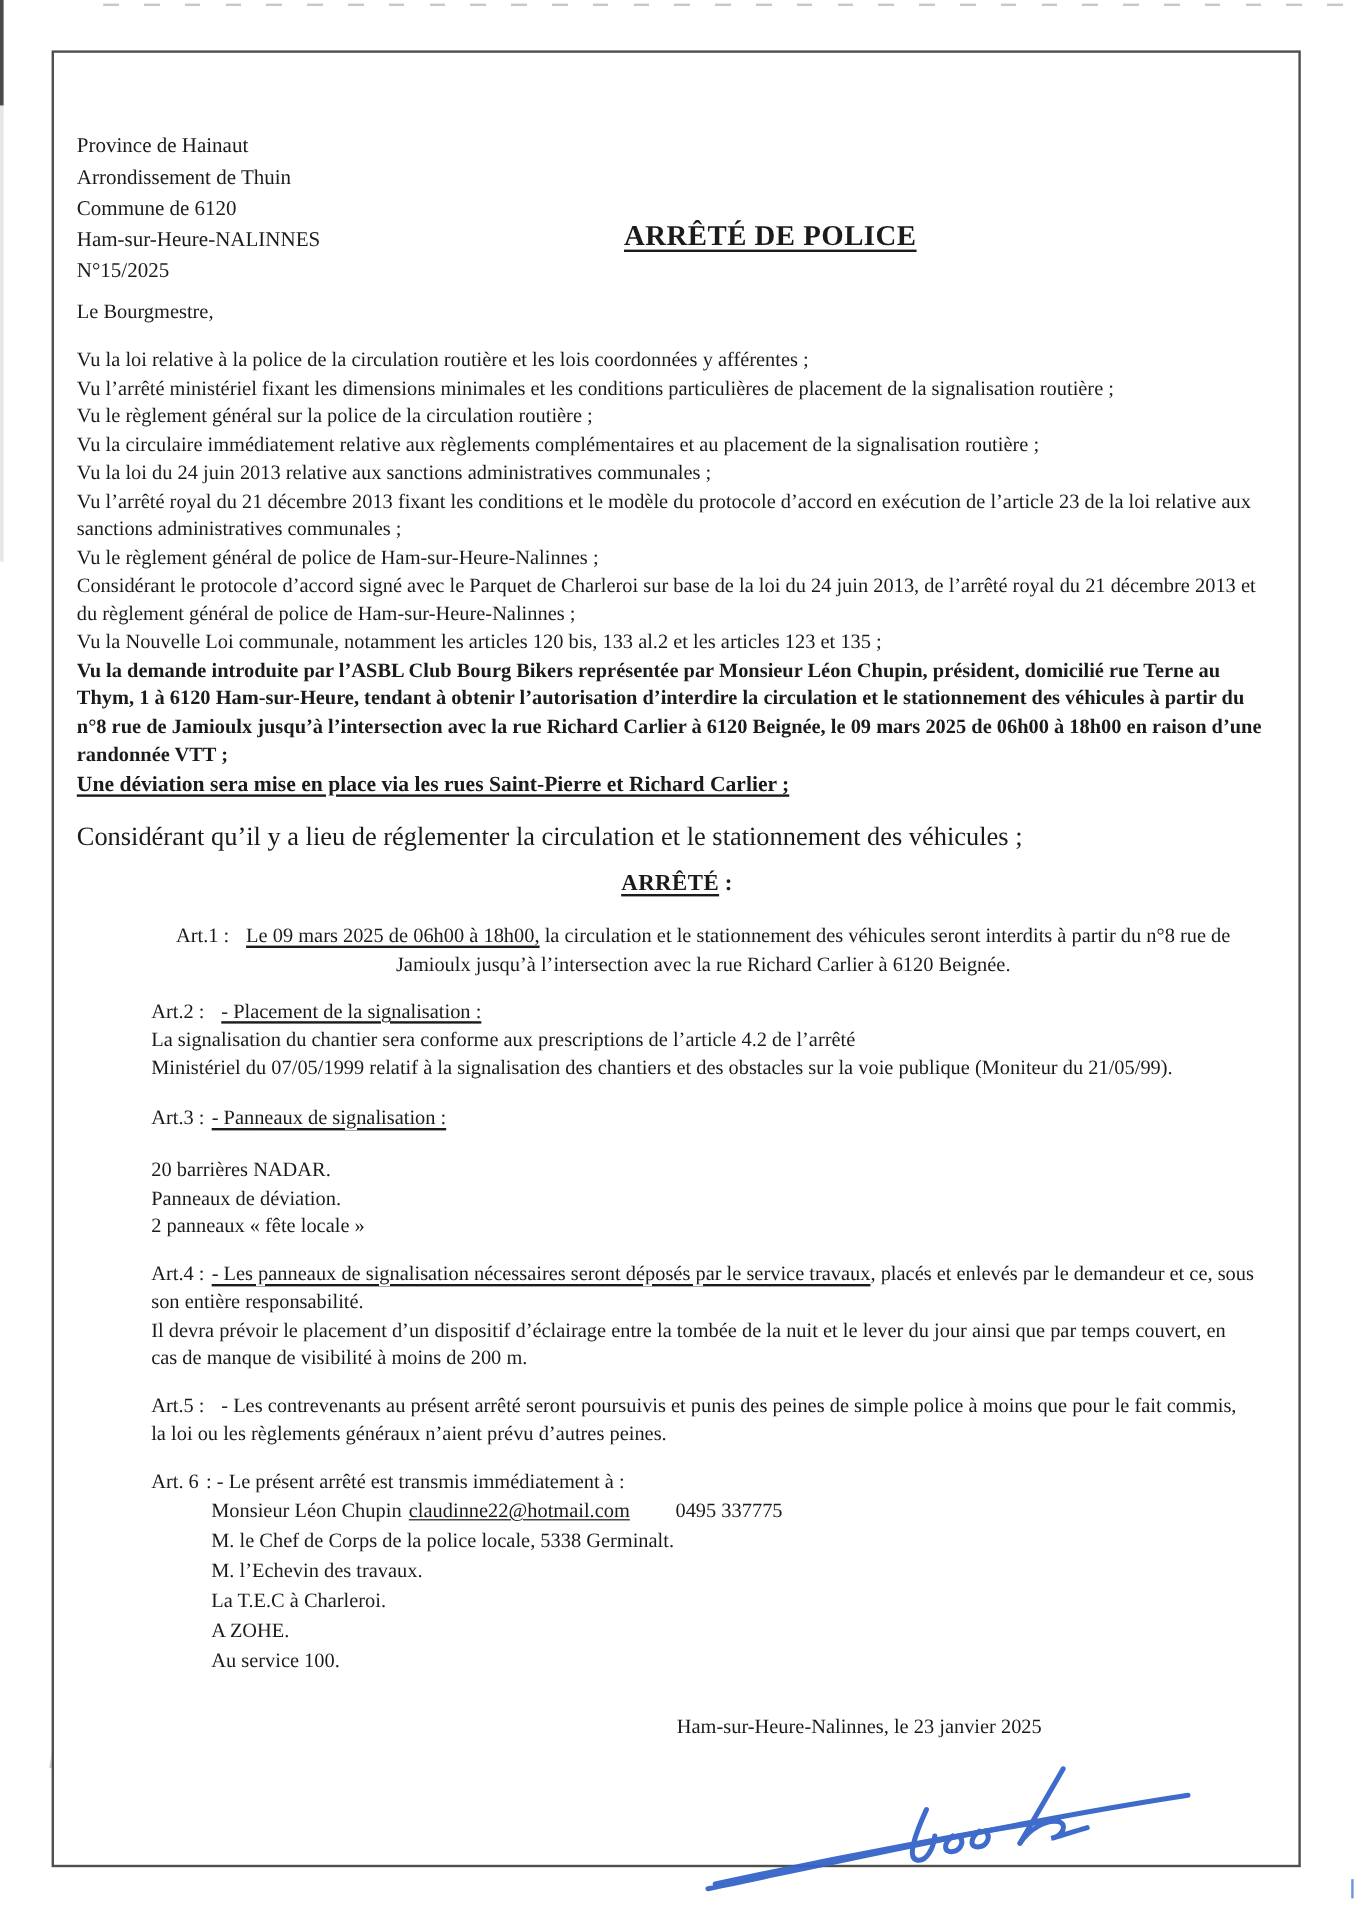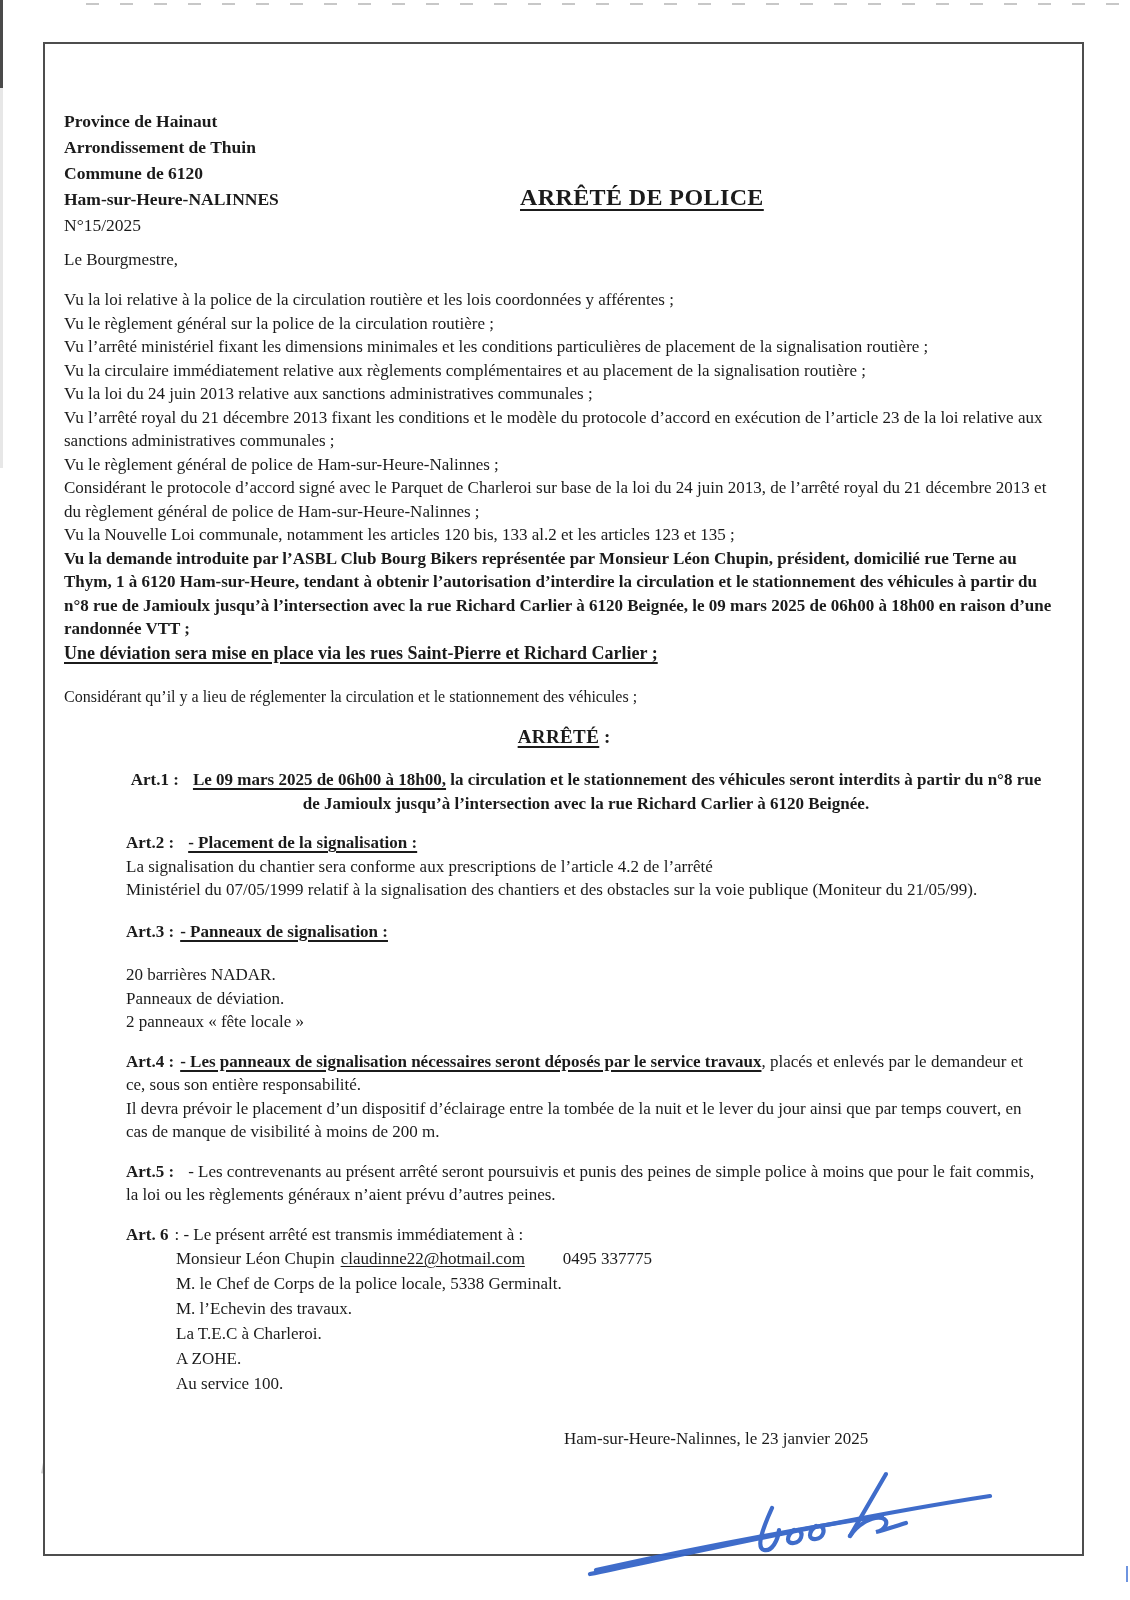--- a/index.html
+++ b/index.html
@@ -19,35 +19,35 @@
   .edge-blue{position:absolute;right:2px;top:1566px;width:2px;height:16px;background:#4a79d8;opacity:.8;}
 
   
   .frame{
     position:absolute;left:43px;top:42px;width:1041px;height:1514px;background:#fff;
     border:2px solid #4e4e4e;box-sizing:border-box;
     padding:64px 18px 0 19px;
     font-size:17px;line-height:23.5px;
   }
   p{margin:0;}
-  .b{font-weight:bold;}
+  .b{font-weight:normal;}
   .u2{text-decoration:underline;text-decoration-thickness:2px;text-underline-offset:3px;}
 
   .doc-header{position:relative;margin-bottom:10px;}
   .doc-header p{line-height:26px;font-size:17.5px;}
   .doc-title{
     position:absolute;left:456px;top:78px;font-weight:bold;font-size:24px;letter-spacing:.4px;
     text-decoration:underline;text-decoration-thickness:2px;text-underline-offset:4px;
   }
   .salutation{margin-bottom:16px;line-height:24px;}
   .preamble p{margin:0;}
   .request{font-weight:bold;}
   .deviation{font-weight:bold;font-size:18px;line-height:25px;
     text-decoration:underline;text-decoration-thickness:2px;text-underline-offset:3px;}
-  .considering{margin-top:18px;font-size:16px;line-height:25px;}
+  .considering{margin-top:18px;font-size:22px;line-height:25px;}
   .decree-heading{margin:16px 0 10px;text-align:center;font-weight:bold;font-size:19px;}
   .decree-heading .u2{letter-spacing:.4px;text-align:right;}
 
   .art{margin:14px 18px 0 62px;}
   .art.first{margin-top:20px;text-align:center;}
   .gap-sp{display:inline-block;width:14px;}
   .gap-sm{display:inline-block;width:6px;}
   .art3-items{margin-top:20px;}
   .art6-contacts{margin-left:50px;line-height:25px;}
   .email{text-decoration:underline;text-underline-offset:2px;}
@@ -76,22 +76,22 @@
       <p class="b">Commune de 6120</p>
       <p class="b">Ham-sur-Heure-NALINNES</p>
       <p>N°15/2025</p>
       <span class="doc-title">ARRÊTÉ DE POLICE</span>
     </div>
 
     <p class="salutation">Le Bourgmestre,</p>
 
     <div class="preamble">
       <p>Vu la loi relative à la police de la circulation routière et les lois coordonnées y afférentes ;</p>
+      <p>Vu l’arrêté ministériel fixant les dimensions minimales et les conditions particulières de placement de la signalisation routière ;</p>
       <p>Vu le règlement général sur la police de la circulation routière ;</p>
-      <p>Vu l’arrêté ministériel fixant les dimensions minimales et les conditions particulières de placement de la signalisation routière ;</p>
       <p>Vu la circulaire immédiatement relative aux règlements complémentaires et au placement de la signalisation routière ;</p>
       <p>Vu la loi du 24 juin 2013 relative aux sanctions administratives communales ;</p>
       <p>Vu l’arrêté royal du 21 décembre 2013 fixant les conditions et le modèle du protocole d’accord en exécution de l’article 23 de la loi relative aux sanctions administratives communales ;</p>
       <p>Vu le règlement général de police de Ham-sur-Heure-Nalinnes ;</p>
       <p>Considérant le protocole d’accord signé avec le Parquet de Charleroi sur base de la loi du 24 juin 2013, de l’arrêté royal du 21 décembre 2013 et du règlement général de police de Ham-sur-Heure-Nalinnes ;</p>
       <p>Vu la Nouvelle Loi communale, notamment les articles 120 bis, 133 al.2 et les articles 123 et 135 ;</p>
       <p class="request">Vu la demande introduite par l’ASBL Club Bourg Bikers représentée par Monsieur Léon Chupin, président, domicilié rue Terne au Thym, 1 à 6120 Ham-sur-Heure, tendant à obtenir l’autorisation d’interdire la circulation et le stationnement des véhicules à partir du n°8 rue de Jamioulx jusqu’à l’intersection avec la rue Richard Carlier à 6120 Beignée, le 09 mars 2025 de 06h00 à 18h00 en raison d’une randonnée VTT ;</p>
       <p class="deviation">Une déviation sera mise en place via les rues Saint-Pierre et Richard Carlier ;</p>
     </div>
 

